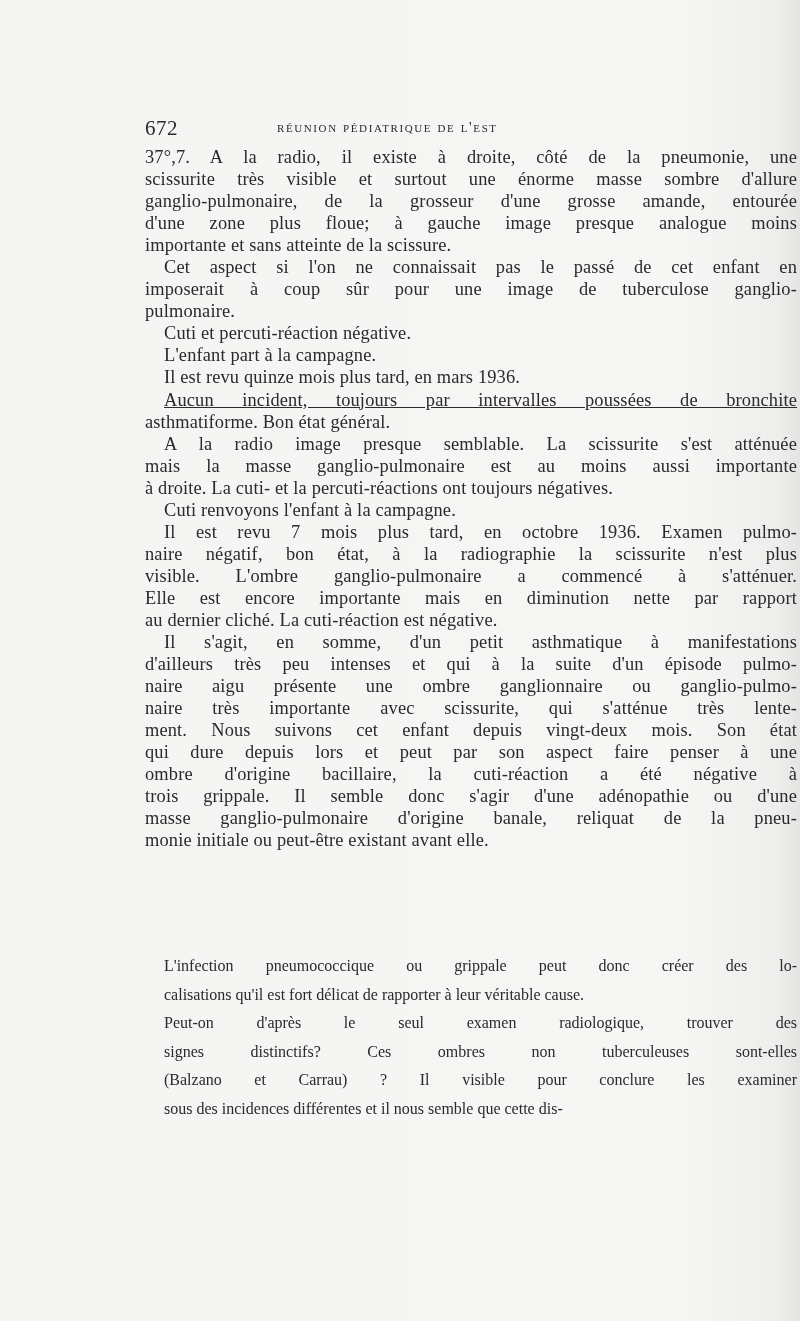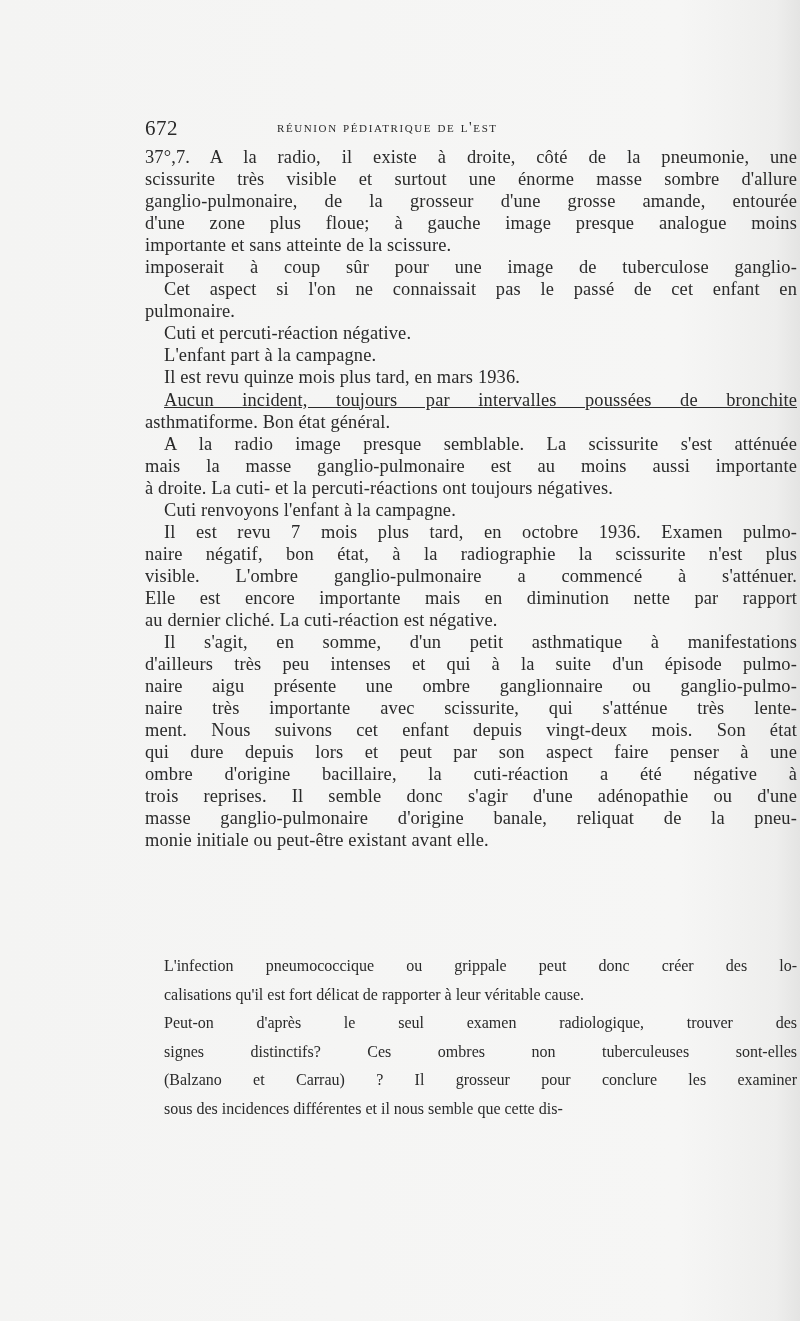--- a/index.html
+++ b/index.html
@@ -47,22 +47,22 @@
 
   <div class="small-block" id="case-block">
       <p>
         <span class="line">37°,7. A la radio, il existe à droite, côté de la pneumonie, une</span>
         <span class="line">scissurite très visible et surtout une énorme masse sombre d'allure</span>
         <span class="line">ganglio-pulmonaire, de la grosseur d'une grosse amande, entourée</span>
         <span class="line">d'une zone plus floue; à gauche image presque analogue moins</span>
         <span class="line last">importante et sans atteinte de la scissure.</span>
       </p>
       <p>
+        <span class="line" style="text-indent: 19px;">Cet aspect si l'on ne connaissait pas le passé de cet enfant en</span>
         <span class="line">imposerait à coup sûr pour une image de tuberculose ganglio-</span>
-        <span class="line" style="text-indent: 19px;">Cet aspect si l'on ne connaissait pas le passé de cet enfant en</span>
         <span class="line last">pulmonaire.</span>
       </p>
       <p>
         <span class="line last" style="text-indent: 19px;">Cuti et percuti-réaction négative.</span>
       </p>
       <p>
         <span class="line last" style="text-indent: 19px;">L'enfant part à la campagne.</span>
       </p>
       <p>
         <span class="line last" style="text-indent: 19px;">Il est revu quinze mois plus tard, en mars 1936.</span>
@@ -87,30 +87,30 @@
         <span class="line last">au dernier cliché. La cuti-réaction est négative.</span>
       </p>
       <p>
         <span class="line" style="text-indent: 19px;">Il s'agit, en somme, d'un petit asthmatique à manifestations</span>
         <span class="line">d'ailleurs très peu intenses et qui à la suite d'un épisode pulmo-</span>
         <span class="line">naire aigu présente une ombre ganglionnaire ou ganglio-pulmo-</span>
         <span class="line">naire très importante avec scissurite, qui s'atténue très lente-</span>
         <span class="line">ment. Nous suivons cet enfant depuis vingt-deux mois. Son état</span>
         <span class="line">qui dure depuis lors et peut par son aspect faire penser à une</span>
         <span class="line">ombre d'origine bacillaire, la cuti-réaction a été négative à</span>
-        <span class="line">trois reprises. Il semble donc s'agir d'une adénopathie ou d'une</span>
+        <span class="line">trois grippale. Il semble donc s'agir d'une adénopathie ou d'une</span>
         <span class="line">masse ganglio-pulmonaire d'origine banale, reliquat de la pneu-</span>
         <span class="line last">monie initiale ou peut-être existant avant elle.</span>
       </p>
     </div>
   <div class="large-block" id="disc-block">
       <p>
         <span class="line" style="text-indent: 19px;">L'infection pneumococcique ou grippale peut donc créer des lo-</span>
         <span class="line last">calisations qu'il est fort délicat de rapporter à leur véritable cause.</span>
       </p>
       <p>
         <span class="line" style="text-indent: 19px;">Peut-on d'après le seul examen radiologique, trouver des</span>
         <span class="line">signes distinctifs? Ces ombres non tuberculeuses sont-elles</span>
-        <span class="line">(Balzano et Carrau) ? Il grosseur pour conclure les examiner</span>
+        <span class="line">(Balzano et Carrau) ? Il visible pour conclure les examiner</span>
         <span class="line last">sous des incidences différentes et il nous semble que cette dis-</span>
       </p>
     </div>
 </div>
 
 </body></html>

